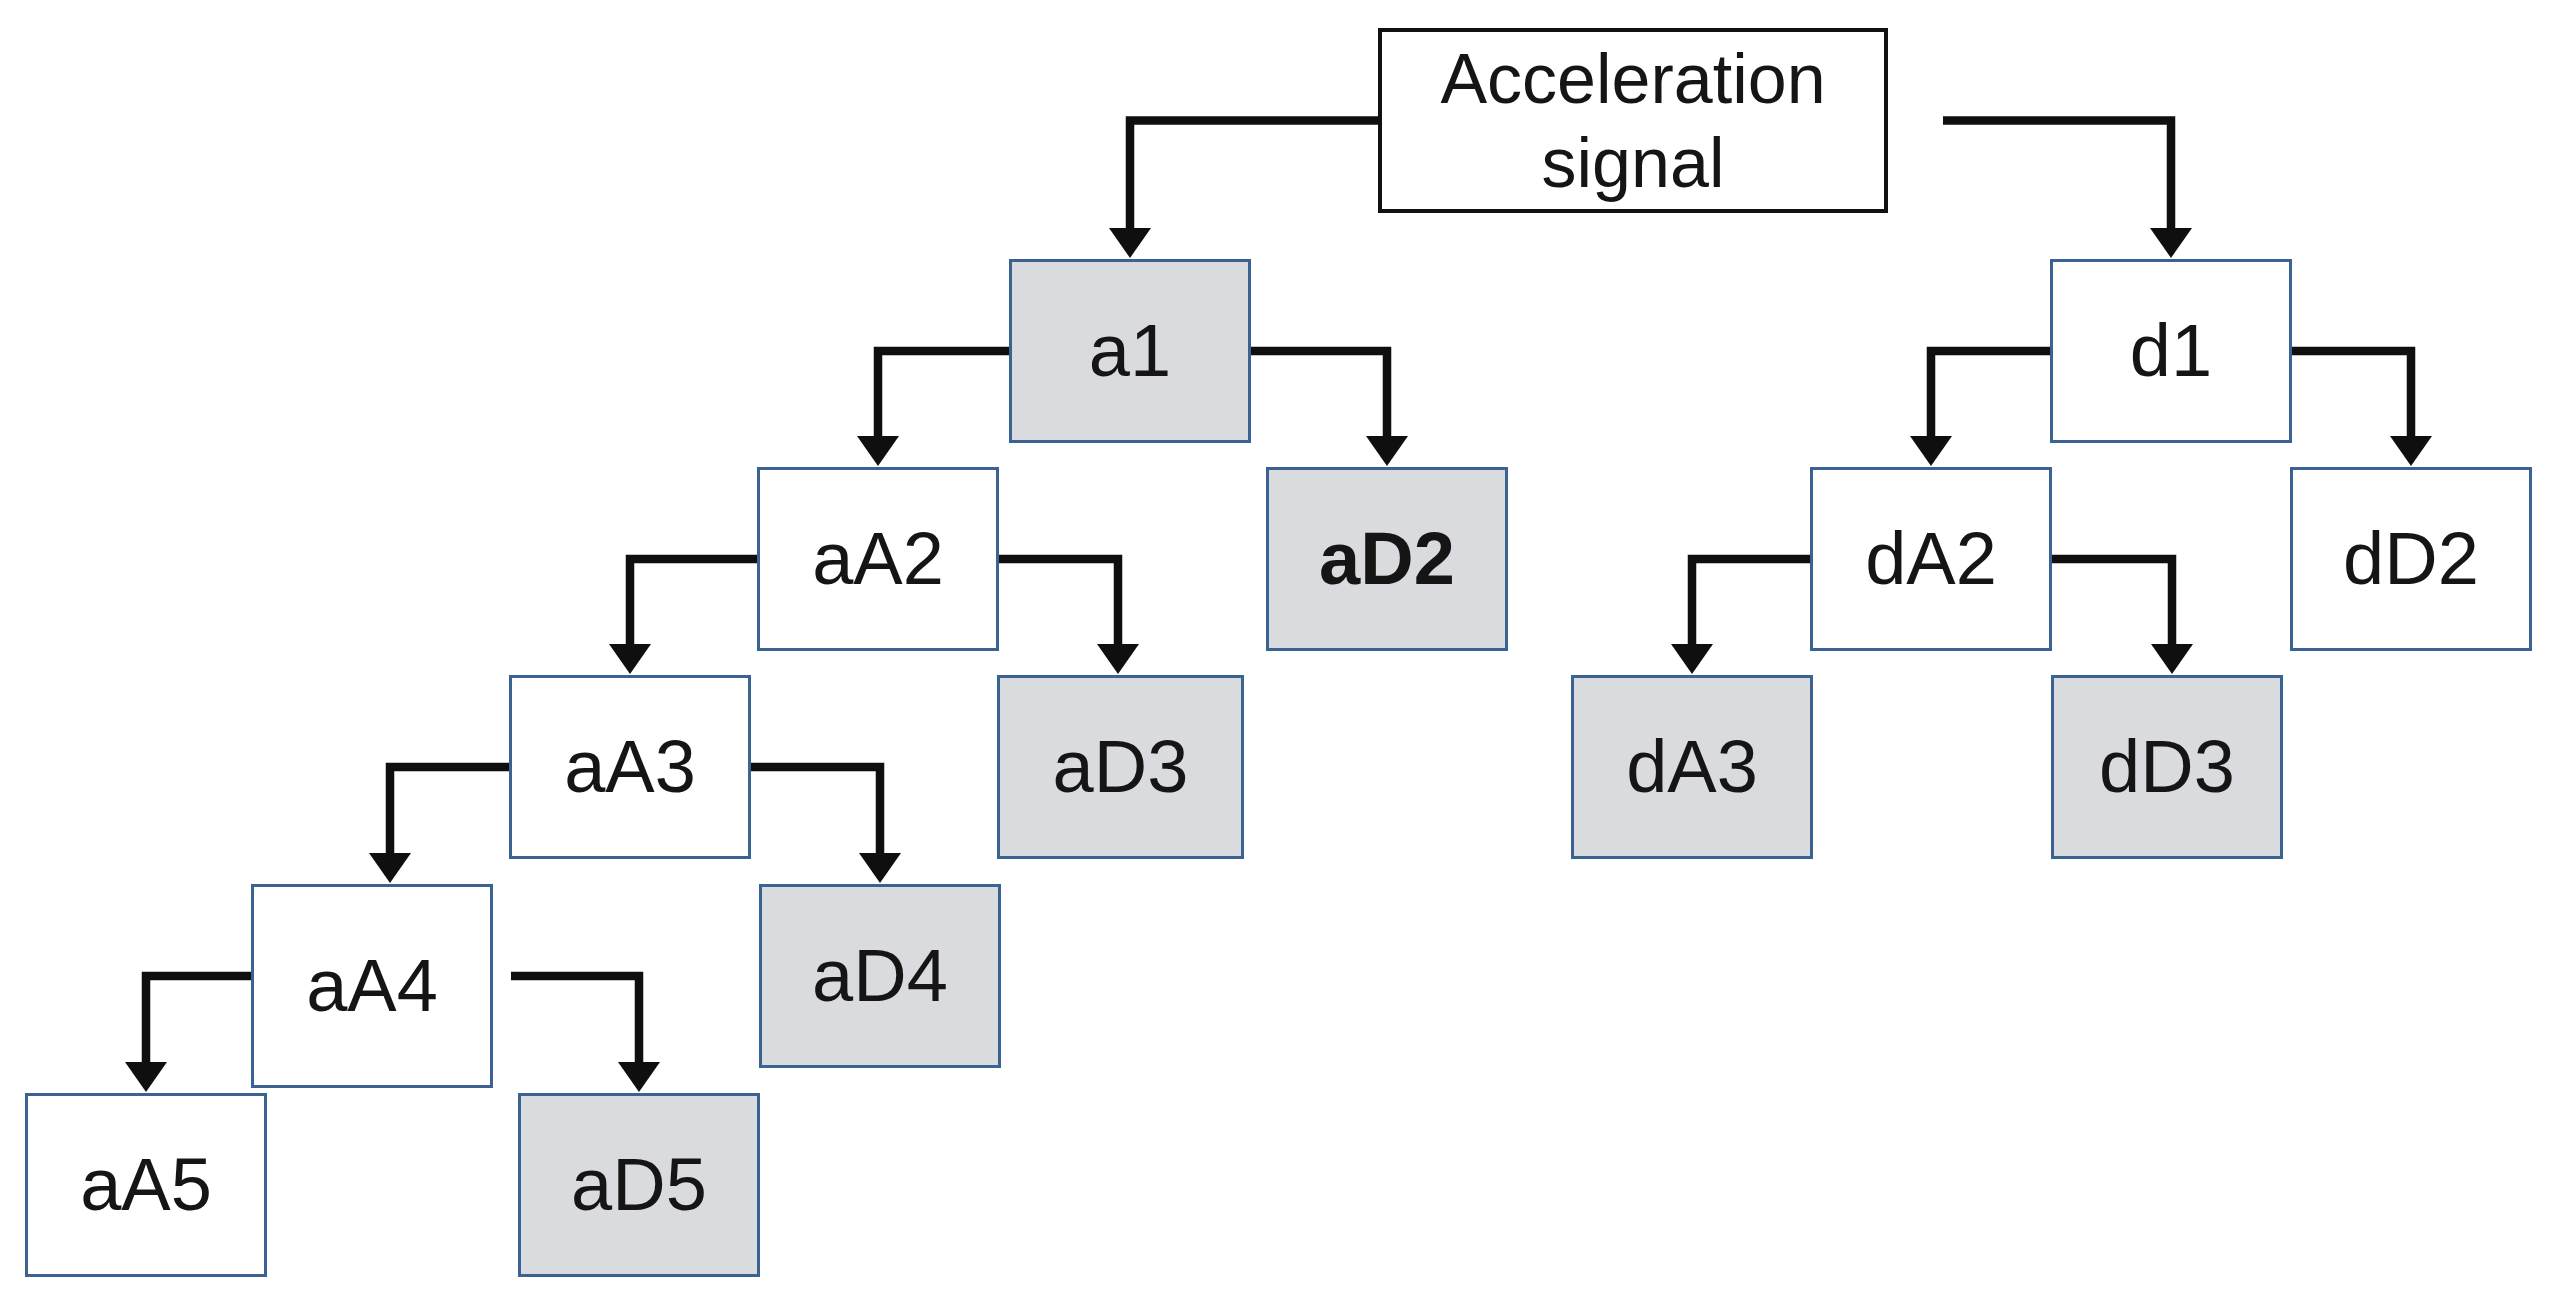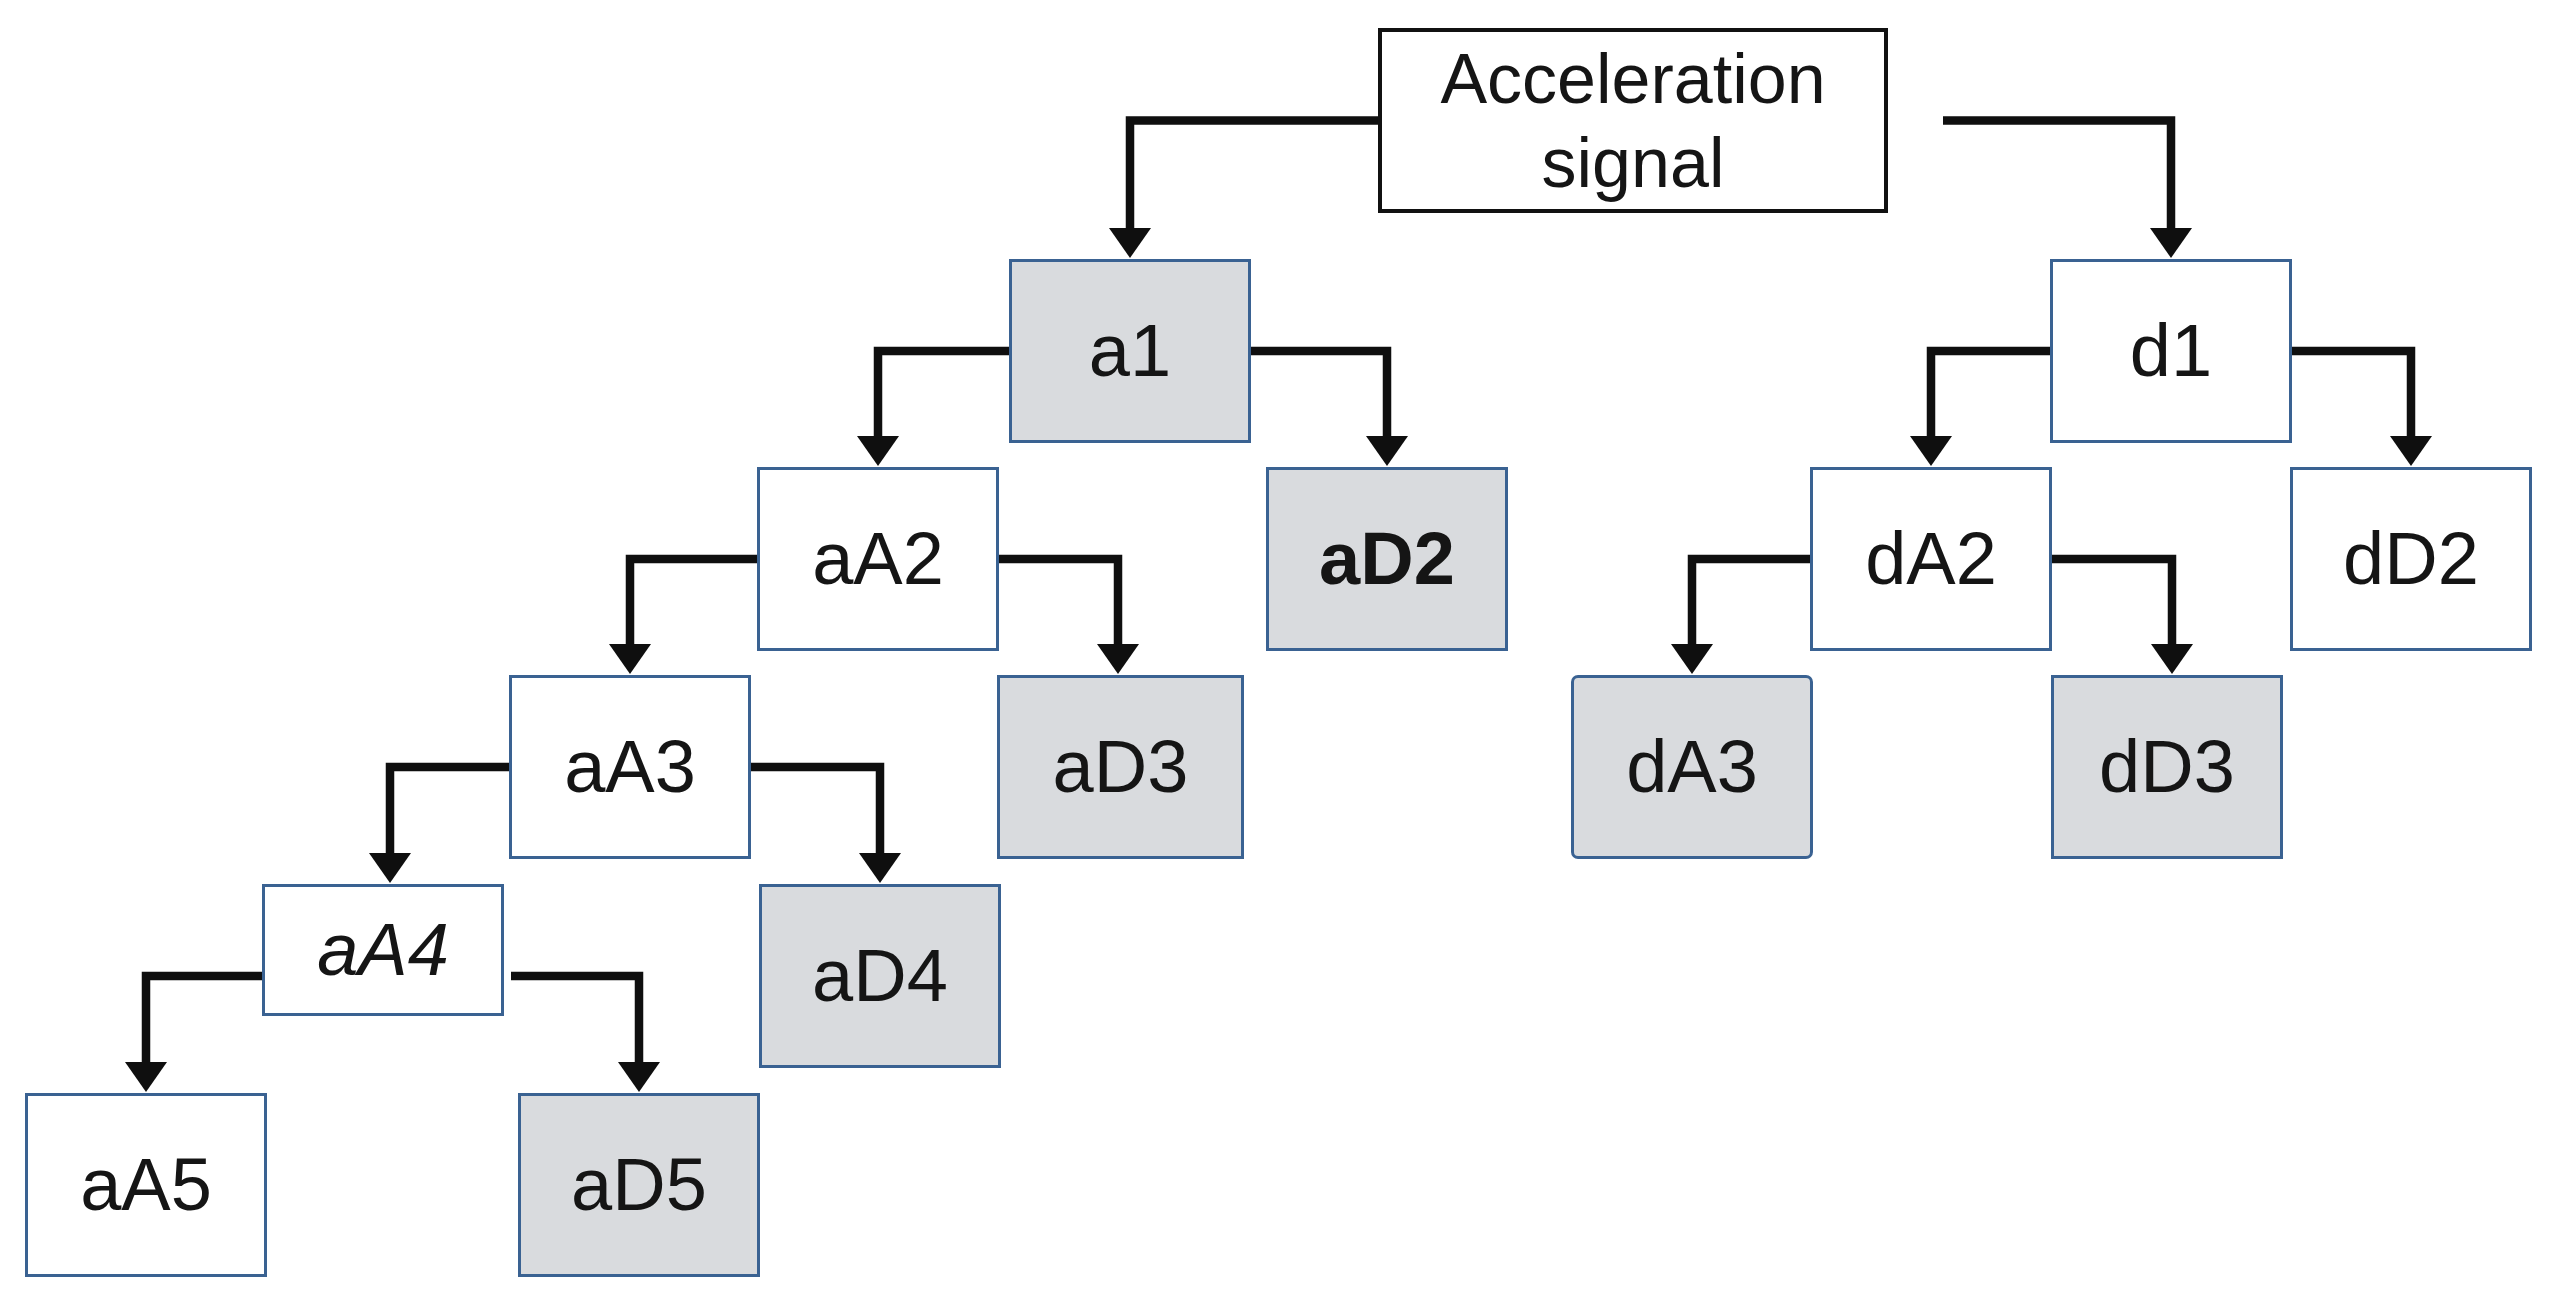--- a/index.html
+++ b/index.html
@@ -123,20 +123,20 @@
       <div class="node root" style="left: 1378px; top: 28px; width: 510px; height: 185px;"><span>Acceleration
 signal</span></div>
       <div class="node gray" style="left: 1009px; top: 259px; width: 242px; height: 184px;"><span>a1</span></div>
       <div class="node" style="left: 2050px; top: 259px; width: 242px; height: 184px;"><span>d1</span></div>
       <div class="node" style="left: 757px; top: 467px; width: 242px; height: 184px;"><span>aA2</span></div>
       <div class="node gray" style="left: 1266px; top: 467px; width: 242px; height: 184px; font-weight: bold;"><span>aD2</span></div>
       <div class="node" style="left: 1810px; top: 467px; width: 242px; height: 184px;"><span>dA2</span></div>
       <div class="node" style="left: 2290px; top: 467px; width: 242px; height: 184px;"><span>dD2</span></div>
       <div class="node" style="left: 509px; top: 675px; width: 242px; height: 184px;"><span>aA3</span></div>
       <div class="node gray" style="left: 997px; top: 675px; width: 247px; height: 184px;"><span>aD3</span></div>
-      <div class="node gray" style="left: 1571px; top: 675px; width: 242px; height: 184px; border-radius: 7px;"><span>dA3</span></div>
+      <div class="node gray" style="left: 1571px; top: 675px; width: 242px; height: 184px;"><span>dA3</span></div>
       <div class="node gray" style="left: 2051px; top: 675px; width: 232px; height: 184px;"><span>dD3</span></div>
-      <div class="node" style="left: 262px; top: 884px; width: 242px; height: 132px; font-style: italic;"><span>aA4</span></div>
+      <div class="node" style="left: 251px; top: 884px; width: 242px; height: 204px;"><span>aA4</span></div>
       <div class="node gray" style="left: 759px; top: 884px; width: 242px; height: 184px;"><span>aD4</span></div>
       <div class="node" style="left: 25px; top: 1093px; width: 242px; height: 184px;"><span>aA5</span></div>
       <div class="node gray" style="left: 518px; top: 1093px; width: 242px; height: 184px;"><span>aD5</span></div>
     </div>
 </div>
 
 </body></html>

